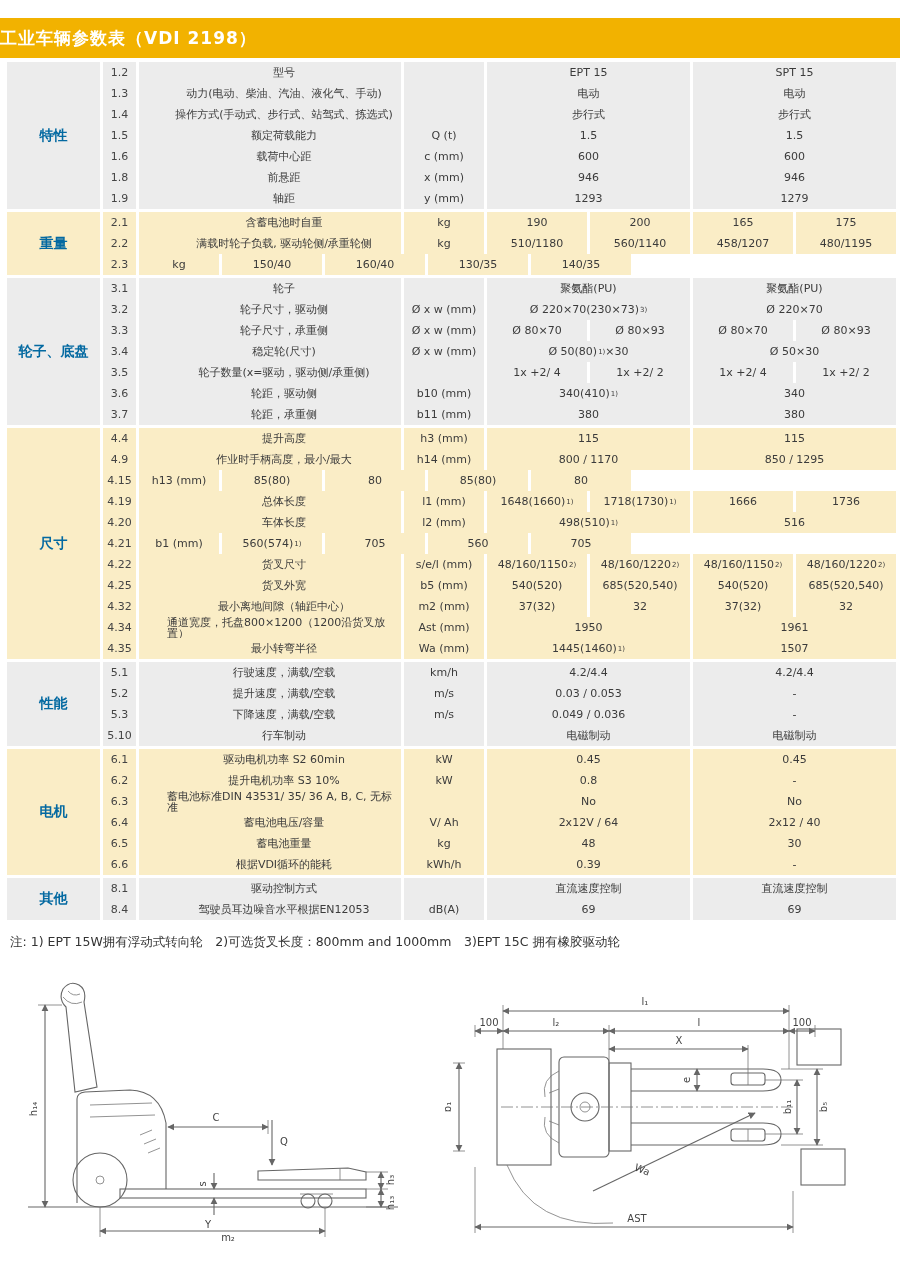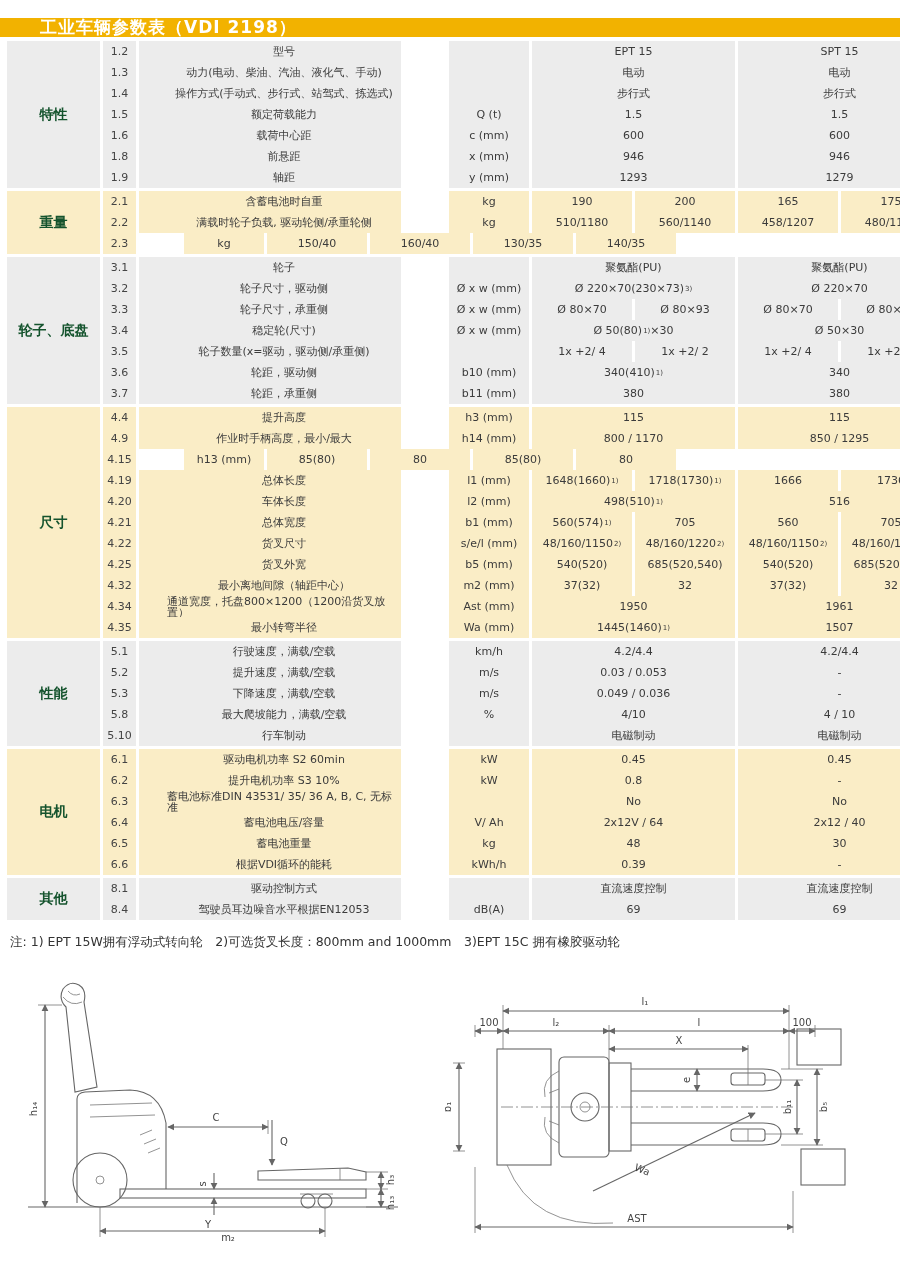--- a/index.html
+++ b/index.html
@@ -2,39 +2,39 @@
 <html><head>
 <meta charset="utf-8">
 <style>
   html,body{margin:0;padding:0;}
   body{
     width:900px;height:1275px;background:#ffffff;
     font-family:"DejaVu Sans","Liberation Sans",sans-serif;
     color:#3b3b3b;position:relative;overflow:hidden;
   }
   .topbar{
-    margin-top:18px;height:19px;background:#F2B200;
-    display:flex;align-items:center;padding-left:40px;box-sizing:border-box;
+    margin-top:18px;height:40px;background:#F2B200;
+    display:flex;align-items:center;box-sizing:border-box;
   }
   .topbar .title{color:#ffffff;font-size:17px;font-weight:bold;letter-spacing:1px;}
 
   .spec-table{margin:4px 7px 0 7px;}
   .sec{display:flex;gap:3px;margin-top:3px;}
   .sec-label{
     width:93px;flex:0 0 93px;display:flex;align-items:center;justify-content:center;
-    font-weight:bold;font-size:14px;color:#14532d;
+    font-weight:bold;font-size:14px;color:#0369a1;
   }
   .rows{flex:1;display:flex;flex-direction:column;}
   .row{display:flex;gap:3px;height:21px;}
   .row>div{display:flex;align-items:center;justify-content:center;font-size:11px;line-height:1;}
   .sec.gray  .sec-label, .sec.gray  .row>div{background:#ECECEC;}
   .sec.cream .sec-label, .sec.cream .row>div{background:#FAEDC6;}
   .c-num{width:33px;flex:0 0 33px;font-size:10.5px;color:#444;}
   .c-desc{width:262px;flex:0 0 262px;justify-content:flex-start;padding-left:28px;box-sizing:border-box;}
-  .c-unit{width:80px;flex:0 0 80px;margin-left:45px;}
+  .c-unit{width:80px;flex:0 0 80px;}
   .c-val{width:100px;flex:0 0 100px;}
   .c-val.wide{width:203px;flex:0 0 203px;}
   .row sup{font-size:7px;line-height:0;vertical-align:super;margin-left:1px;}
 
   .note{margin:14px 0 0 10px;font-size:12.5px;color:#333;}
 
   .drawings{display:flex;margin-top:26px;align-items:flex-start;}
   .drawings svg{display:block;}
   .drawings text{font-size:10px;fill:#444;stroke:none;font-family:"DejaVu Sans",sans-serif;}
   .drawings .lw{stroke:#666;fill:none;stroke-width:1.1;}
@@ -227,21 +227,20 @@
         </div>
         <div class="row">
           <div class="c-num">4.20</div>
           <div class="c-desc">车体长度</div>
           <div class="c-unit">l2 (mm)</div>
           <div class="c-val wide">498(510)<sup>1)</sup></div>
           <div class="c-val wide">516</div>
         </div>
         <div class="row">
           <div class="c-num">4.21</div>
-          <div class="c-desc">总体宽度</div>
           <div class="c-unit">b1 (mm)</div>
           <div class="c-val">560(574)<sup>1)</sup></div>
           <div class="c-val">705</div>
           <div class="c-val">560</div>
           <div class="c-val">705</div>
         </div>
         <div class="row">
           <div class="c-num">4.22</div>
           <div class="c-desc">货叉尺寸</div>
           <div class="c-unit">s/e/l (mm)</div>
@@ -300,27 +299,20 @@
           <div class="c-unit">m/s</div>
           <div class="c-val wide">0.03 / 0.053</div>
           <div class="c-val wide">-</div>
         </div>
         <div class="row">
           <div class="c-num">5.3</div>
           <div class="c-desc">下降速度，满载/空载</div>
           <div class="c-unit">m/s</div>
           <div class="c-val wide">0.049 / 0.036</div>
           <div class="c-val wide">-</div>
-        </div>
-        <div class="row">
-          <div class="c-num">5.8</div>
-          <div class="c-desc">最大爬坡能力，满载/空载</div>
-          <div class="c-unit">%</div>
-          <div class="c-val wide">4/10</div>
-          <div class="c-val wide">4 / 10</div>
         </div>
         <div class="row">
           <div class="c-num">5.10</div>
           <div class="c-desc">行车制动</div>
           <div class="c-unit"></div>
           <div class="c-val wide">电磁制动</div>
           <div class="c-val wide">电磁制动</div>
         </div>
       </div>
     </div>

